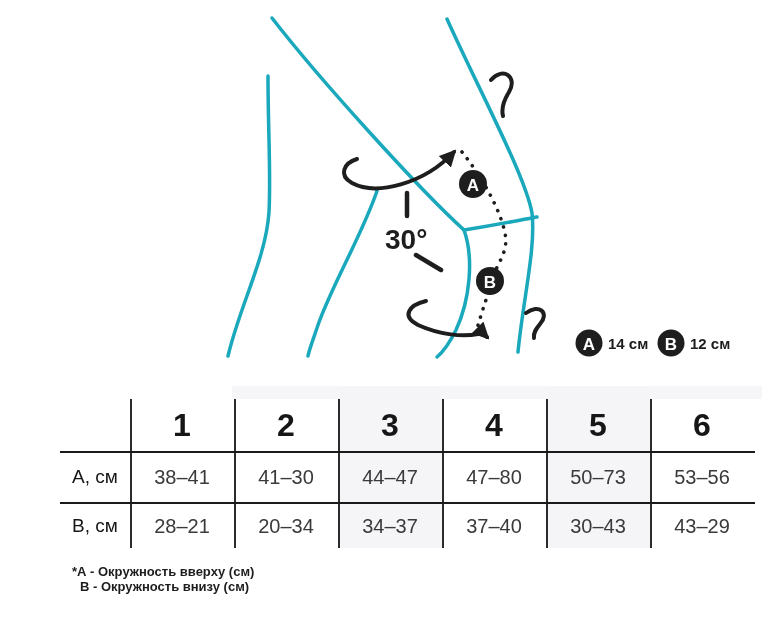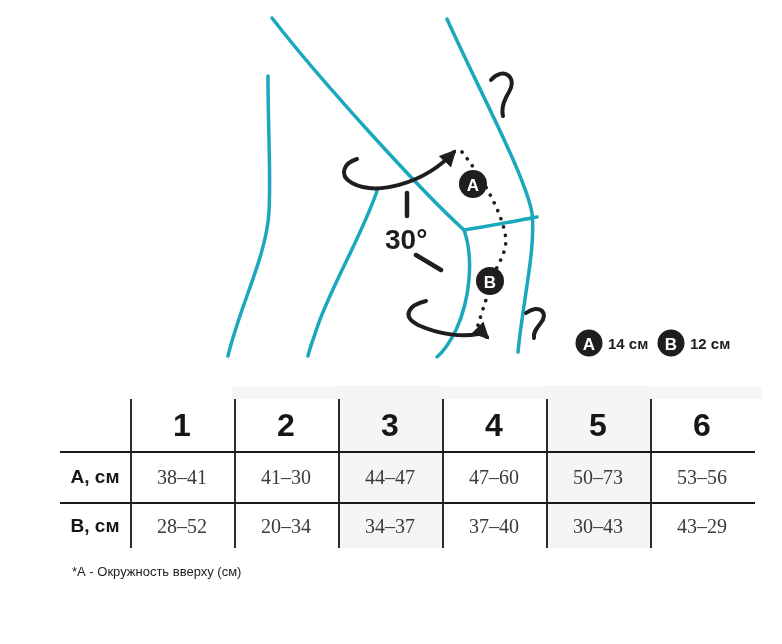--- a/index.html
+++ b/index.html
@@ -15,25 +15,25 @@
   
   .hline{position:absolute;height:2.5px;background:#1a1a1a;}
   .vline{position:absolute;width:1.5px;background:#2b2b2b;}
 
   
   .tgrid{position:absolute;left:60px;top:399px;display:grid;
          grid-template-columns:70px repeat(6,104px);
          grid-template-rows:52px 52px 46px;}
   .cell{display:flex;align-items:center;justify-content:center;}
   .size-head{font-size:32px;font-weight:bold;color:#161616;}
-  .row-label{font-size:19px;font-weight:bold;color:#161616;}
-  .val{font-size:20px;color:#3a3a3a;font-family:Liberation Serif, serif;}
+  .row-label{font-size:19px;font-weight:normal;color:#161616;}
+  .val{font-size:20px;color:#3a3a3a;}
 
   
-  .fn{position:absolute;font-size:13px;font-weight:normal;color:#1d1d1d;line-height:15px;}
+  .fn{position:absolute;font-size:13px;font-weight:bold;color:#1d1d1d;line-height:15px;}
 </style>
 </head>
 <body>
 
 <div class="stage">
 
   <svg class="abs" style="left:0;top:0" width="782" height="644" viewBox="0 0 782 644">
     <defs>
       <marker id="ah" viewBox="0 0 10 10" refX="8" refY="5" markerWidth="4.2" markerHeight="4.2" orient="auto-start-reverse" markerUnits="strokeWidth">
         <path d="M0,0 L10,5 L0,10 z" fill="#1e1e1e"></path>
@@ -104,28 +104,29 @@
     <div class="cell size-head">2</div>
     <div class="cell size-head">3</div>
     <div class="cell size-head">4</div>
     <div class="cell size-head">5</div>
     <div class="cell size-head">6</div>
 
     <div class="cell row-label">А, см</div>
     <div class="cell val">38–41</div>
     <div class="cell val">41–30</div>
     <div class="cell val">44–47</div>
-    <div class="cell val">47–60</div>
+    <div class="cell val">47–80</div>
     <div class="cell val">50–73</div>
     <div class="cell val">53–56</div>
 
     <div class="cell row-label">В, см</div>
-    <div class="cell val">28–52</div>
+    <div class="cell val">28–21</div>
     <div class="cell val">20–34</div>
     <div class="cell val">34–37</div>
     <div class="cell val">37–40</div>
     <div class="cell val">30–43</div>
     <div class="cell val">43–29</div>
   </div>
 
   <div class="fn" style="left:72px;top:564px">*А - Окружность вверху (см)</div>
+  <div class="fn" style="left:80px;top:579px">В - Окружность внизу (см)</div>
 
 </div>
 
 </body></html>

